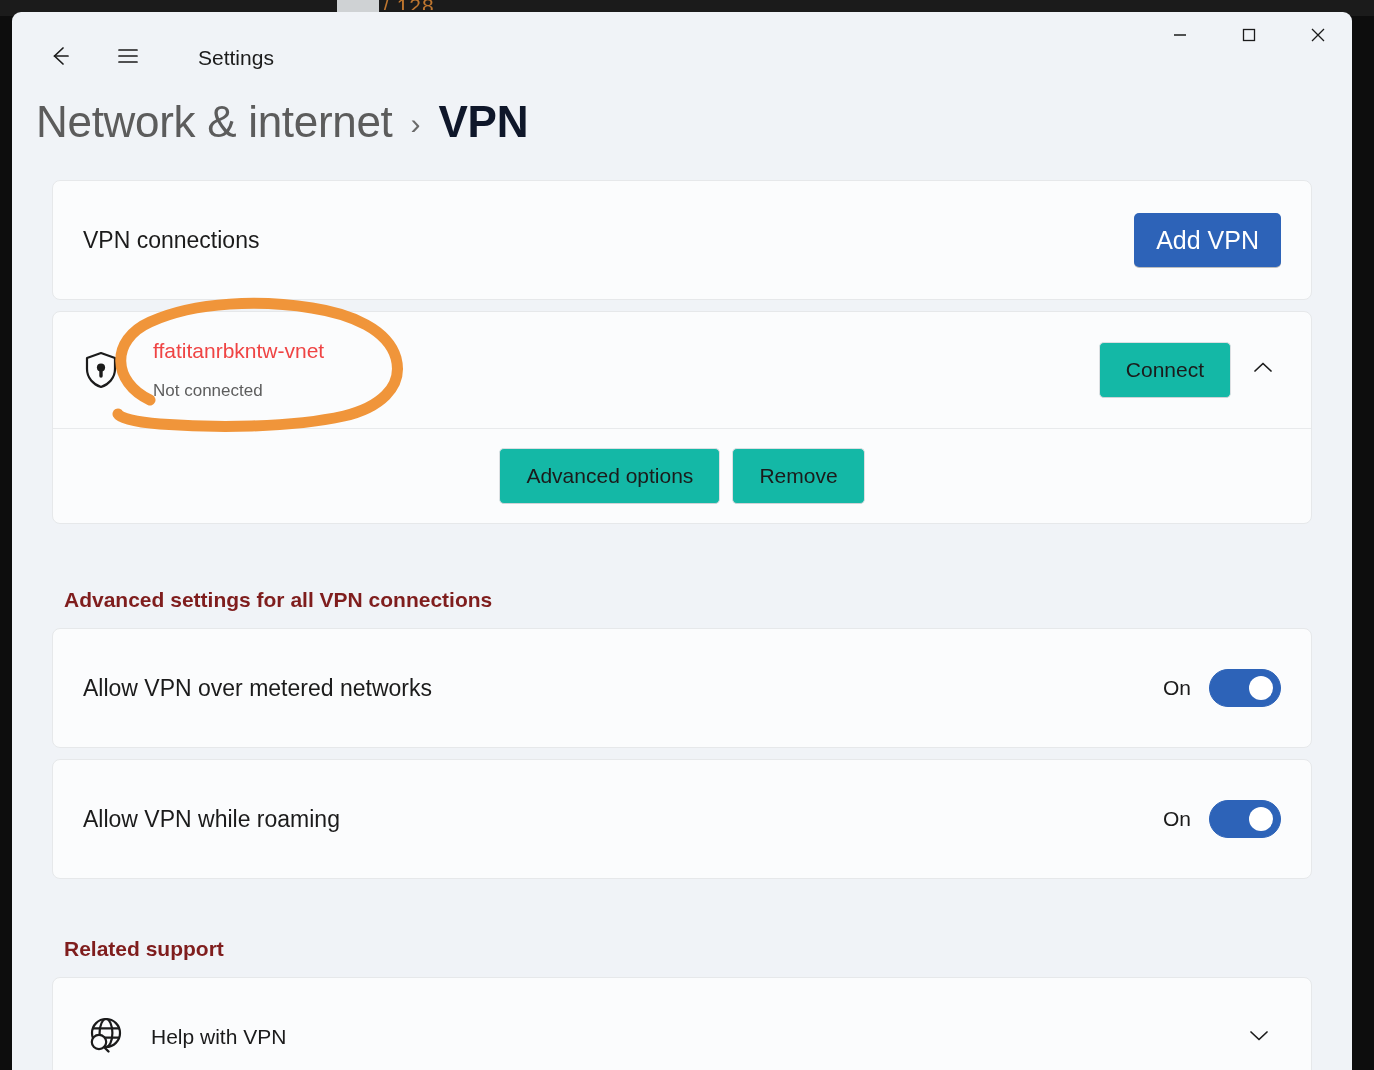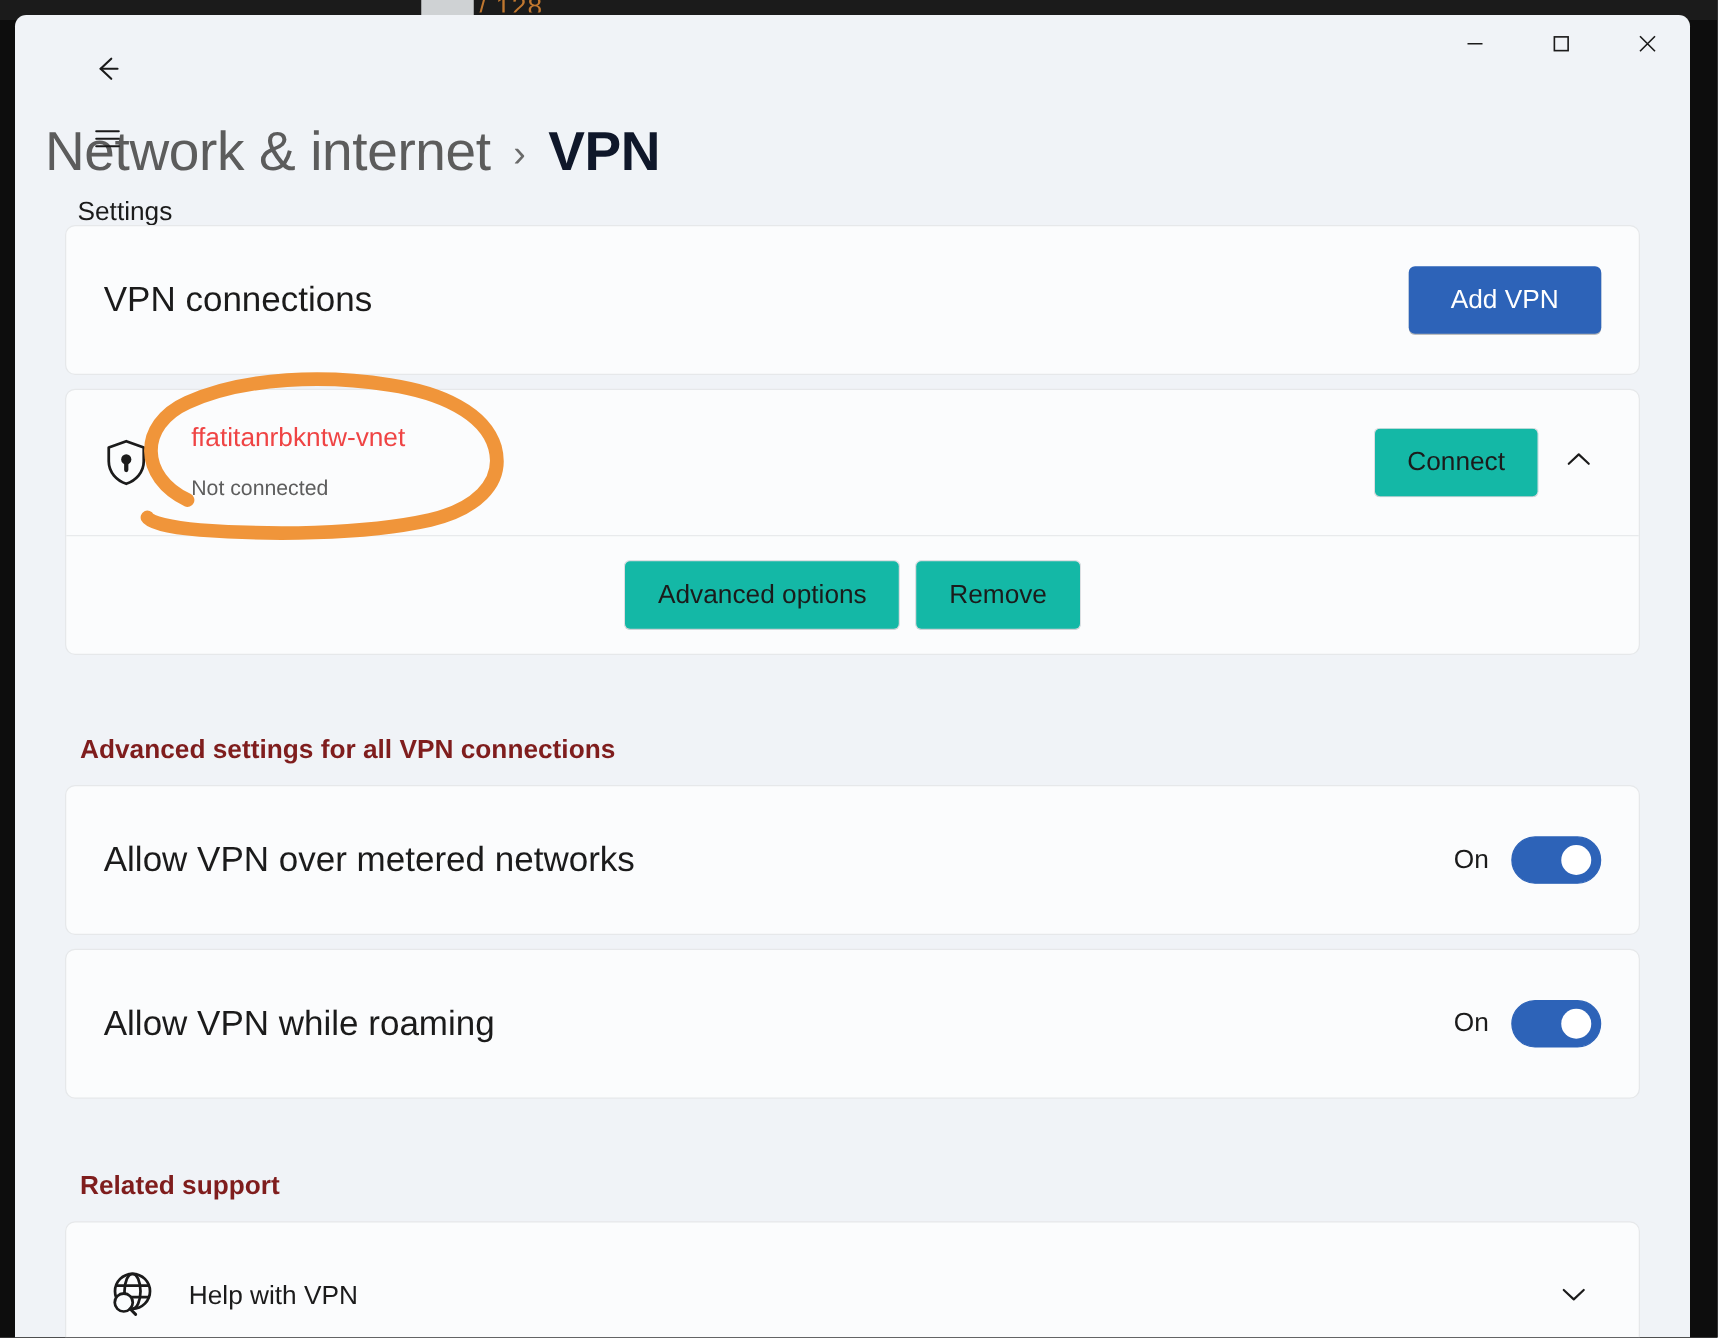--- a/index.html
+++ b/index.html
@@ -64,21 +64,20 @@
     height: 78px;
     display: flex;
     align-items: flex-start;
   }
   .tb-left {
     display: flex;
     align-items: center;
     padding-left: 22px;
     padding-top: 25px;
     gap: 16px;
-    flex-direction: column;
   }
   .tb-btn {
     width: 52px;
     height: 40px;
     display: flex;
     align-items: center;
     justify-content: center;
     border-radius: 5px;
     cursor: pointer;
   }
@@ -136,31 +135,31 @@
     justify-content: space-between;
     padding: 0 30px;
     box-sizing: border-box;
   }
 
   .card-vpnconn {
     height: 120px;
     margin-bottom: 11px;
   }
   .card-label {
-    font-size: 28px;
+    font-size: 23px;
     color: #1b1b1b;
   }
 
   .btn-accent {
     background: #2d63b8;
     color: #fff;
     border: none;
     border-radius: 5px;
-    font-size: 21px;
-    padding: 0 34px;
+    font-size: 25px;
+    padding: 0 22px;
     height: 54px;
     cursor: pointer;
     font-family: "Liberation Sans", sans-serif;
     box-shadow: 0 1px 0 rgba(0,0,0,0.25);
   }
 
   .btn-plain {
     background: #14b8a6;
     color: #1b1b1b;
     border: 1px solid #dcdfe2;

